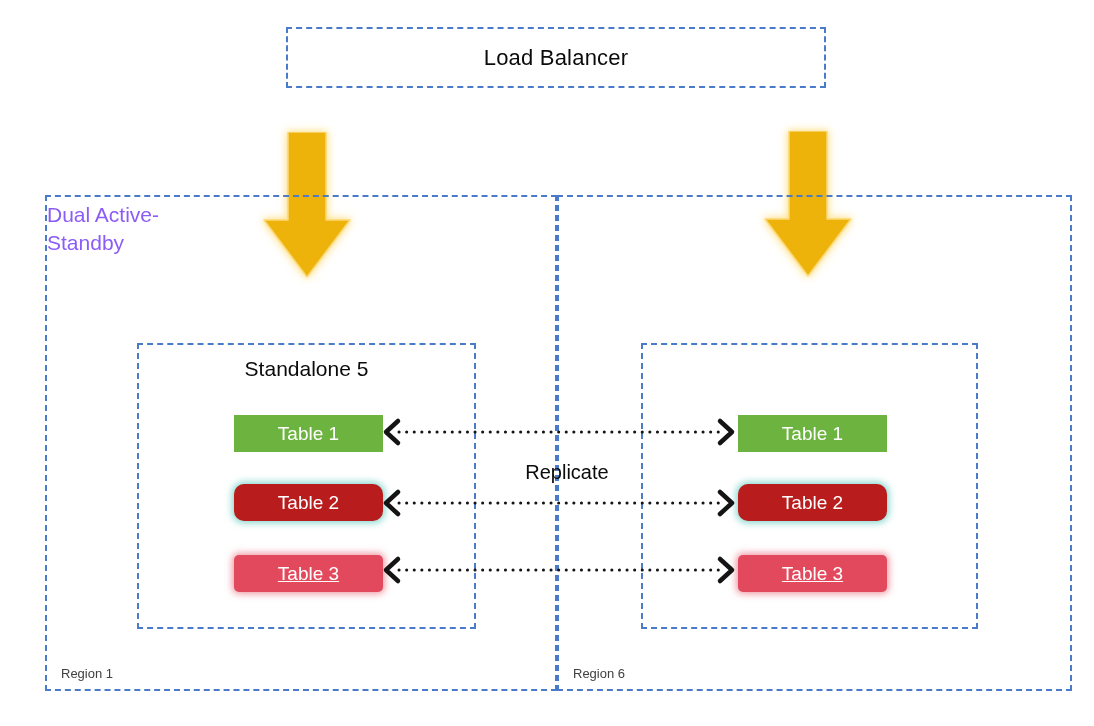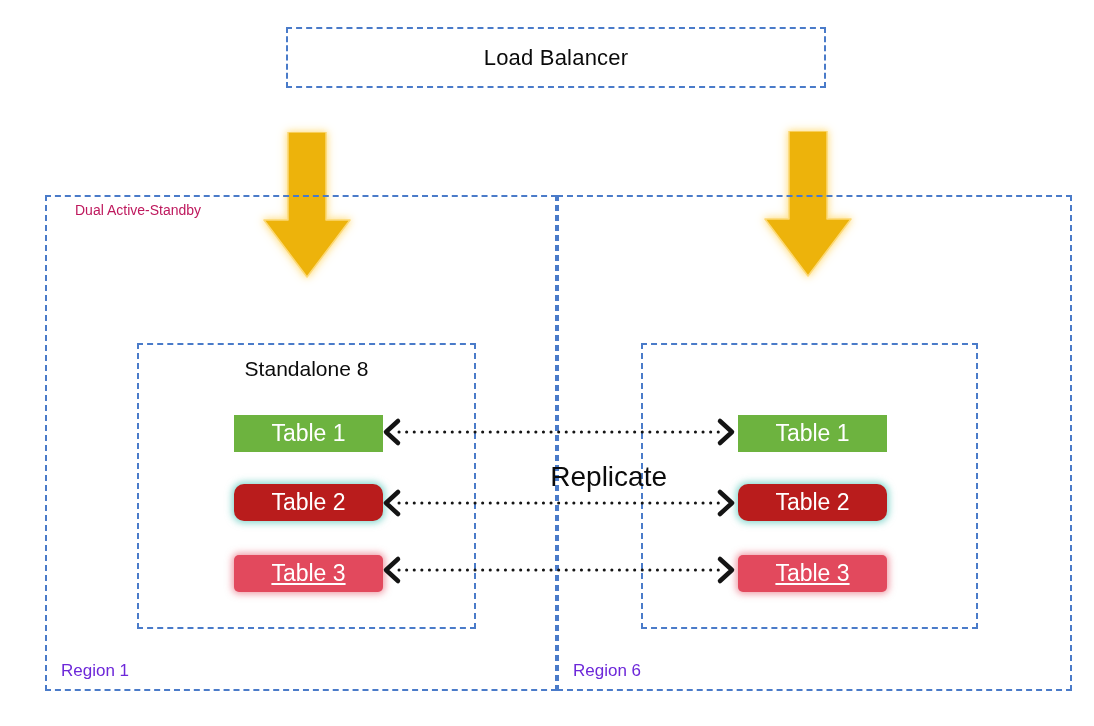--- a/index.html
+++ b/index.html
@@ -9,39 +9,39 @@
   }
   
   .dashed{position:absolute;border:2px dashed #4A7BC9;box-sizing:border-box;background:transparent;}
   .lb-box{left:286px;top:27px;width:540px;height:61px;display:flex;align-items:center;justify-content:center;}
   .lb-label{font-size:22px;color:#0b0b0b;letter-spacing:.2px;}
   .region1{left:45px;top:195px;width:512px;height:496px;}
   .region2{left:557px;top:195px;width:515px;height:496px;}
   .standalone1{left:137px;top:343px;width:339px;height:286px;}
   .standalone2{left:641px;top:343px;width:337px;height:286px;}
   .standalone-title{position:absolute;top:12px;left:0;right:0;text-align:center;font-size:21px;color:#0b0b0b;}
-  .mode-label{position:absolute;left:28px;top:4px;width:130px;font-size:14px;line-height:1.35;color:#be185d;}
-  .region-name{position:absolute;left:14px;bottom:8px;font-size:17px;color:#6d28d9;}
+  .mode-label{position:absolute;left:0;top:4px;width:130px;font-size:21px;line-height:1.35;color:#8b5cf6;}
+  .region-name{position:absolute;left:14px;bottom:8px;font-size:13px;color:#404040;}
   
   .table-chip{
     position:absolute;left:95px;width:149px;height:37px;
     display:flex;align-items:center;justify-content:center;
-    color:#ffffff;font-size:23px;
+    color:#ffffff;font-size:19px;
   }
   .t1{top:70px;background:#6DB33F;}
   .t2{top:139px;background:#b91c1c;border-radius:10px;box-shadow:0 0 7px 2px rgba(54,189,173,.6);}
   .t3{top:210px;background:#E2495D;border-radius:5px;box-shadow:0 0 7px 2px rgba(226,73,93,.55);text-decoration:underline;}
   
   .down-arrow{position:absolute;width:90px;height:150px;}
   .down-arrow.left{left:262px;top:132px;}
   .down-arrow.right{left:763px;top:131px;}
   .down-arrow svg{filter:drop-shadow(0 0 3px #FFE08A) drop-shadow(0 0 5px #FFF0C4);}
   
   .rep-arrows{position:absolute;left:381px;top:410px;width:356px;height:175px;}
-  .replicate-label{position:absolute;left:467px;top:461px;width:200px;text-align:right;font-size:28px;color:#0b0b0b;}
+  .replicate-label{position:absolute;left:467px;top:461px;width:200px;text-align:center;font-size:20px;color:#0b0b0b;}
 </style>
 </head>
 <body>
 
 <div class="canvas">
 
   <div class="dashed lb-box">
     <span class="lb-label">Load Balancer</span>
   </div>
 
@@ -59,21 +59,21 @@
   <div class="dashed region1">
     <div class="mode-label">Dual Active-Standby</div>
     <div class="region-name">Region 1</div>
   </div>
 
   <div class="dashed region2">
     <div class="region-name">Region 6</div>
   </div>
 
   <div class="dashed standalone1">
-    <div class="standalone-title">Standalone 8</div>
+    <div class="standalone-title">Standalone 5</div>
     <div class="table-chip t1">Table 1</div>
     <div class="table-chip t2">Table 2</div>
     <div class="table-chip t3">Table 3</div>
   </div>
 
   <div class="dashed standalone2">
     <div class="table-chip t1">Table 1</div>
     <div class="table-chip t2">Table 2</div>
     <div class="table-chip t3">Table 3</div>
   </div>

